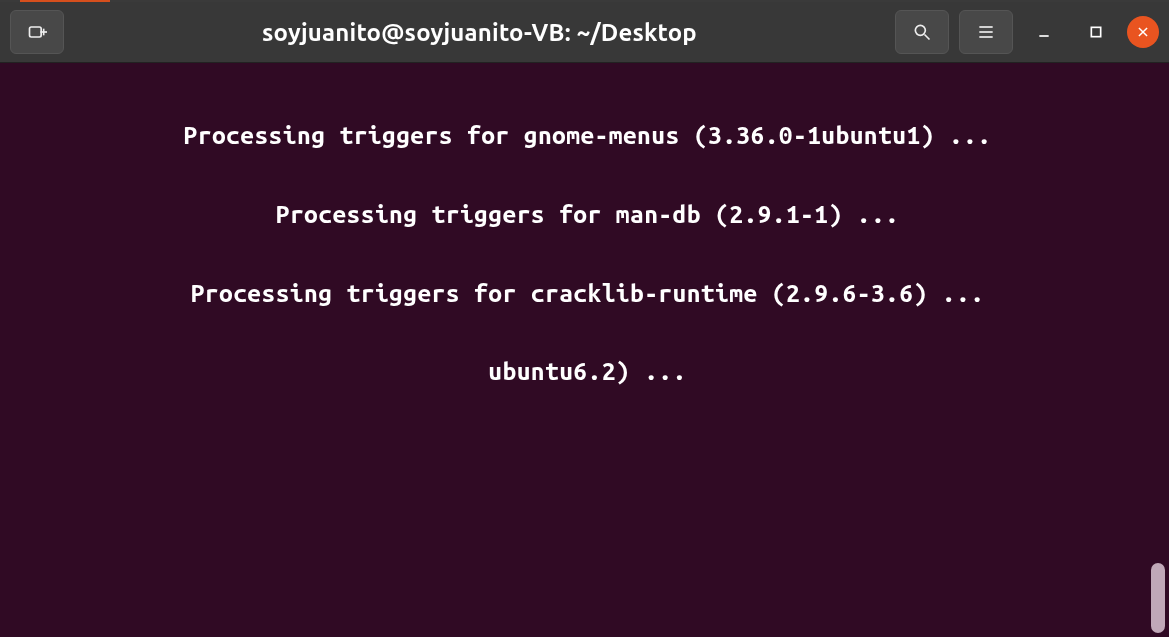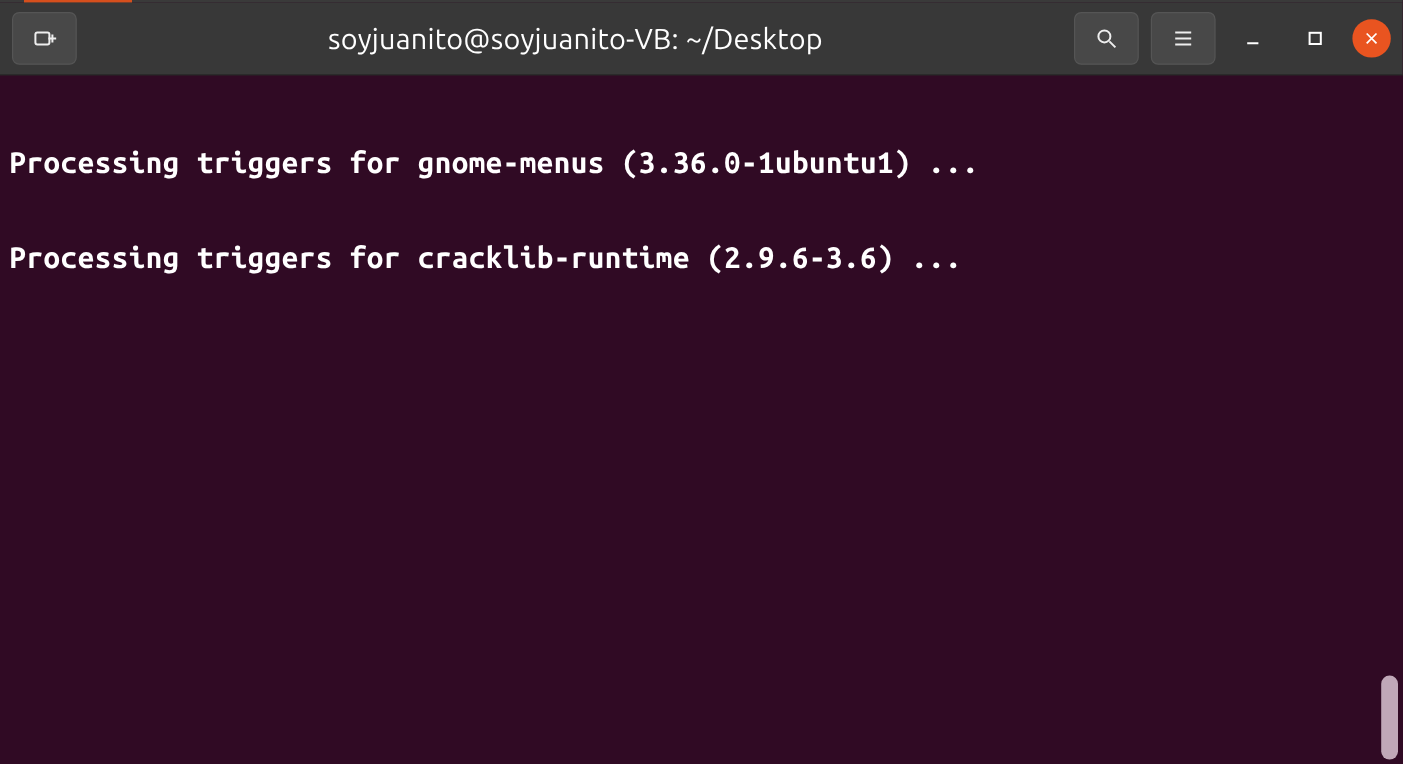--- a/index.html
+++ b/index.html
@@ -39,21 +39,21 @@
     background: #484848;
     border: 1px solid #555;
   }
   .tb-btn svg { width: 20px; height: 20px; stroke: #eee; fill: none; stroke-width: 2; }
   .title-text {
     flex: 1;
     text-align: center;
     color: #fff;
     font-family: "Ubuntu", system-ui, sans-serif;
     font-size: 24px;
-    font-weight: 400;
+    font-weight: 700;
     letter-spacing: 0.2px;
   }
   .right-group {
     display: flex;
     align-items: center;
     gap: 10px;
   }
   .win-ctl {
     width: 42px;
     height: 42px;
@@ -78,21 +78,21 @@
     font-size: 24.6px;
     line-height: 1.07;
     padding: 6px 2px 0 8px;
     white-space: pre;
     letter-spacing: 0.4px;
     font-weight: 700;
     position: relative;
     overflow: hidden;
     font-family: "Ubuntu Mono", "DejaVu Sans Mono", monospace;
   }
-  .term-line { display: block; }
+  .term-line { display: block; text-align: center; }
   .scrollbar {
     position: absolute;
     right: 4px;
     bottom: 6px;
     width: 14px;
     height: 70px;
     background: #c0a8b8;
     border-radius: 7px;
   }
   .tab-indicator {
@@ -150,21 +150,23 @@
         <svg viewBox="0 0 24 24">
           <line x1="5" y1="5" x2="19" y2="19"></line>
           <line x1="19" y1="5" x2="5" y2="19"></line>
         </svg>
       </div>
     </div>
   </div>
 
   <div class="terminal">
     <span class="term-line">Processing triggers for gnome-menus (3.36.0-1ubuntu1) ...</span>
+    <span class="term-line">Processing triggers for man-db (2.9.1-1) ...</span>
     <span class="term-line">Processing triggers for cracklib-runtime (2.9.6-3.6) ...</span>
+    <span class="term-line">ubuntu6.2) ...</span>
     
     
     
     
     
     
     
     
     
     

